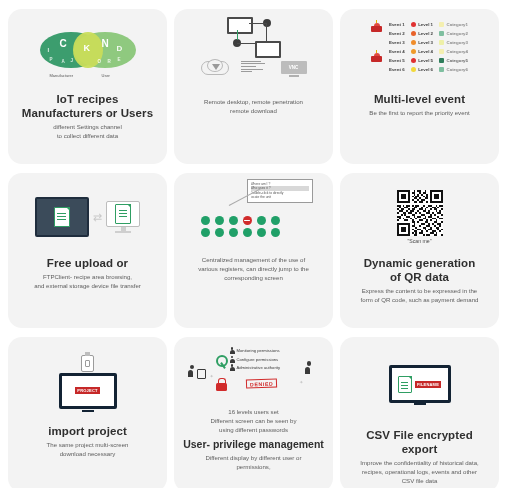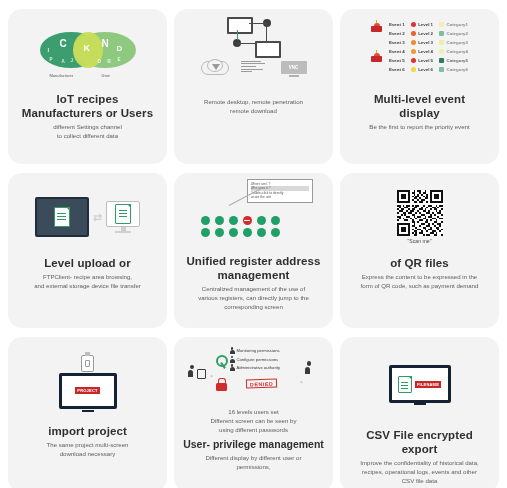--- a/index.html
+++ b/index.html
@@ -294,21 +294,20 @@
             </div>
           <div class="lrow">
               <span class="sw sq" style="background:#7fbfa0"></span>
               <span class="ltxt" style="color:#8a8a8a">Category6</span>
             </div>
         </div>
       </div>
     </div>
     <div class="title">
       <div>Multi-level event</div>
-      <div>display</div>
     </div>
     <div class="sub">Be the first to report the priority event</div>
   </div>
 
   <div class="card">
     <div class="art">
       <div class="transfer">
         <div class="hmi" style="width:44px;height:30px">
           <div class="doc">
               <i></i>
@@ -320,21 +319,21 @@
               <div class="doc">
                 <i></i>
               </div>
             </div>
           <div class="neck"></div>
             <div class="foot"></div>
         </div>
       </div>
     </div>
     <div class="title">
-      <div>Level upload or</div>
+      <div>Free upload or</div>
     </div>
     <div class="sub">
       <div>FTPClient- recipe area browsing,</div>
       <div>and external storage device file transfer</div>
     </div>
   </div>
 
   <div class="card">
     <div class="art" style="height:74px;align-items:flex-start">
       <div class="regwrap">
@@ -355,24 +354,20 @@
           <div class="dot"></div>
           <div class="dot"></div>
           <div class="dot"></div>
           <div class="dot"></div>
           <div class="dot"></div>
           <div class="dot"></div>
           <div class="dot"></div>
           <div class="dot"></div>
         </div>
       </div>
-    </div>
-    <div class="title">
-      <div>Unified register address</div>
-      <div>management</div>
     </div>
     <div class="sub">
       <div>Centralized management of the use of</div>
       <div>various registers, can directly jump to the</div>
       <div>corresponding screen</div>
     </div>
   </div>
 
   <div class="card">
     <div class="art" style="flex-direction:column;height:76px;justify-content:center">
@@ -522,21 +517,22 @@
           <rect x="9" y="24" width="2" height="1"></rect>
             <rect x="14" y="24" width="1" height="1"></rect>
             <rect x="16" y="24" width="2" height="1"></rect>
             <rect x="20" y="24" width="2" height="1"></rect>
             <rect x="24" y="24" width="1" height="1"></rect>
         </g>
       </svg>
       <div class="qrcap">"Scan me"</div>
     </div>
     <div class="title">
-      <div>of QR files</div>
+      <div>Dynamic generation</div>
+      <div>of QR data</div>
     </div>
     <div class="sub">
       <div>Express the content to be expressed  in the</div>
       <div>form of QR code, such as payment demand</div>
     </div>
   </div>
 
   <div class="card">
     <div class="art" style="flex-direction:column;height:80px;justify-content:center;gap:1px">
       <div class="usb">

